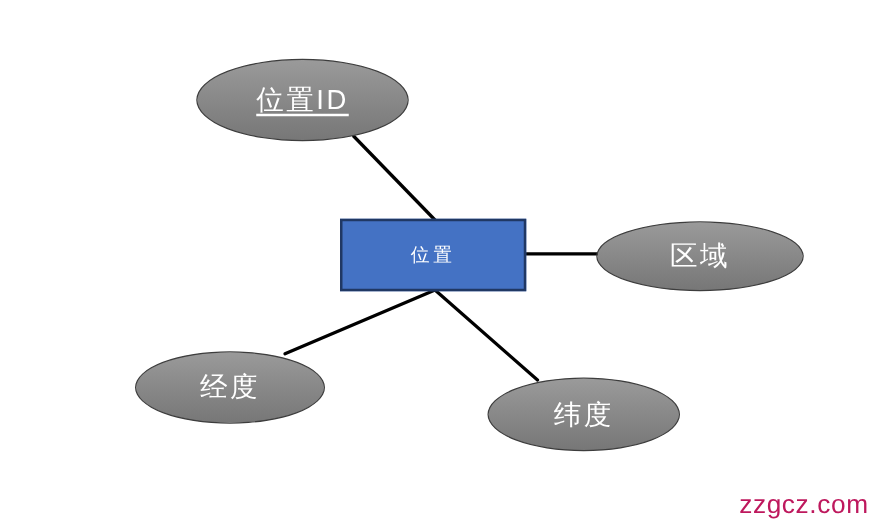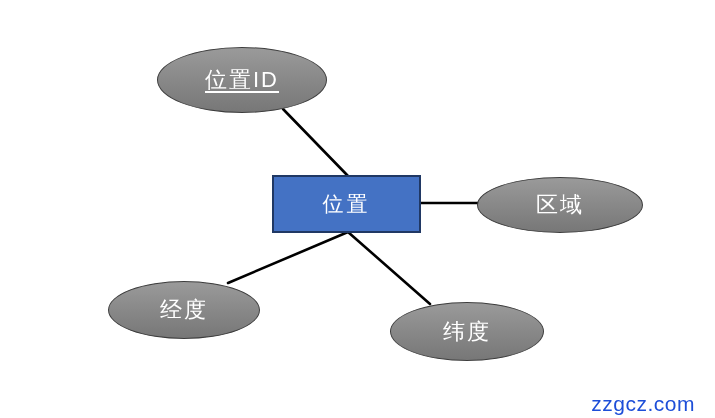--- a/index.html
+++ b/index.html
@@ -29,21 +29,21 @@
     box-sizing: border-box;
   }
   .entity-rect {
     left: 272px; top: 175px;
     width: 149px; height: 58px;
     background: #4472C4;
     border: 2px solid #203864;
   }
   .entity-rect .label {
     color: #ffffff;
-    font-size: 21px;
+    font-size: 15px;
     letter-spacing: 3px;
   }
   .attr-ellipse {
     border-radius: 50%;
     background: linear-gradient(to bottom, #9a9a9a 0%, #8a8a8a 45%, #777777 100%);
     border: 1.5px solid #3d3d3d;
   }
   .attr-ellipse .label {
     color: #ffffff;
     font-size: 22px;
@@ -56,21 +56,21 @@
   }
   .ellipse-location-id { left: 157px; top: 47px;  width: 170px; height: 66px; }
   .ellipse-region      { left: 477px; top: 177px; width: 166px; height: 56px; }
   .ellipse-longitude   { left: 108px; top: 281px; width: 152px; height: 58px; }
   .ellipse-latitude    { left: 390px; top: 302px; width: 154px; height: 59px; }
   .watermark {
     position: absolute;
     right: 20px;
     bottom: 2px;
     font-size: 21px;
-    color: #1d4ed8;
+    color: #be185d;
     letter-spacing: 0.5px;
   }
 </style>
 </head>
 <body>
 
 <div class="canvas">
 
   <svg class="connector-layer" viewBox="0 0 715 418" xmlns="http://www.w3.org/2000/svg">
     <line x1="283" y1="109" x2="348" y2="176" stroke="#000000" stroke-width="2.6" stroke-linecap="round"></line>

